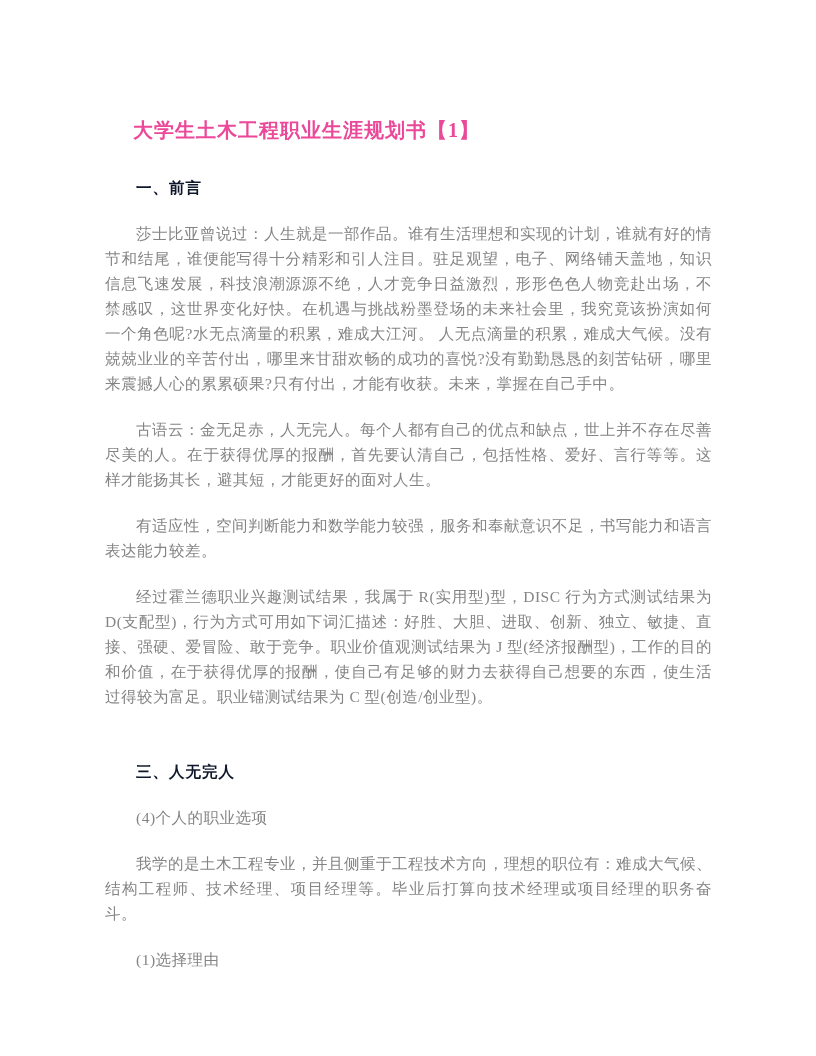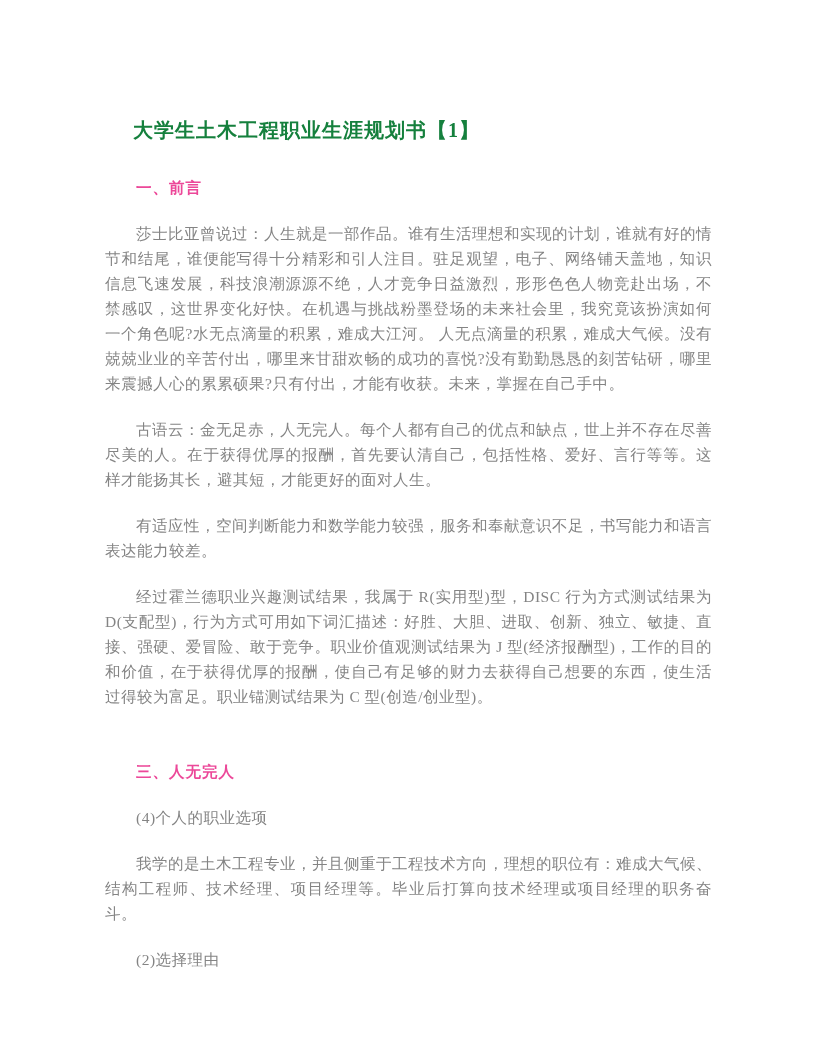--- a/index.html
+++ b/index.html
@@ -20,27 +20,27 @@
     font-family: "Liberation Serif", "DejaVu Serif", serif;
     font-size: 15.5px;
     color: #848484;
     overflow: hidden;
   }
   .doc-title {
     margin: 0 0 0 28px;
     font-size: 20px;
     line-height: 30px;
     font-weight: bold;
-    color: #15803d;
+    color: #ec4899;
     letter-spacing: 1px;
   }
   .heading {
     margin: 50px 0 0 0;
     font-weight: bold;
-    color: #ec4899;
+    color: #0f172a;
     line-height: 25px;
     text-indent: 2em;
     letter-spacing: 1px;
   }
   .doc-title + .heading {
     margin-top: 30px;
   }
   .para {
     margin: 21px 0 0 0;
     line-height: 25px;
@@ -65,14 +65,14 @@
   <p class="para">有适应性，空间判断能力和数学能力较强，服务和奉献意识不足，书写能力和语言表达能力较差。</p>
 
   <p class="para">经过霍兰德职业兴趣测试结果，我属于 R(实用型)型，DISC 行为方式测试结果为 D(支配型)，行为方式可用如下词汇描述：好胜、大胆、进取、创新、独立、敏捷、直接、强硬、爱冒险、敢于竞争。职业价值观测试结果为 J 型(经济报酬型)，工作的目的和价值，在于获得优厚的报酬，使自己有足够的财力去获得自己想要的东西，使生活过得较为富足。职业锚测试结果为 C 型(创造/创业型)。</p>
 
   <div class="heading">三、人无完人</div>
 
   <p class="para">(4)个人的职业选项</p>
 
   <p class="para">我学的是土木工程专业，并且侧重于工程技术方向，理想的职位有：难成大气候、结构工程师、技术经理、项目经理等。毕业后打算向技术经理或项目经理的职务奋斗。</p>
 
-  <p class="para">(2)选择理由</p>
+  <p class="para">(1)选择理由</p>
 </div>
 
 </body></html>

